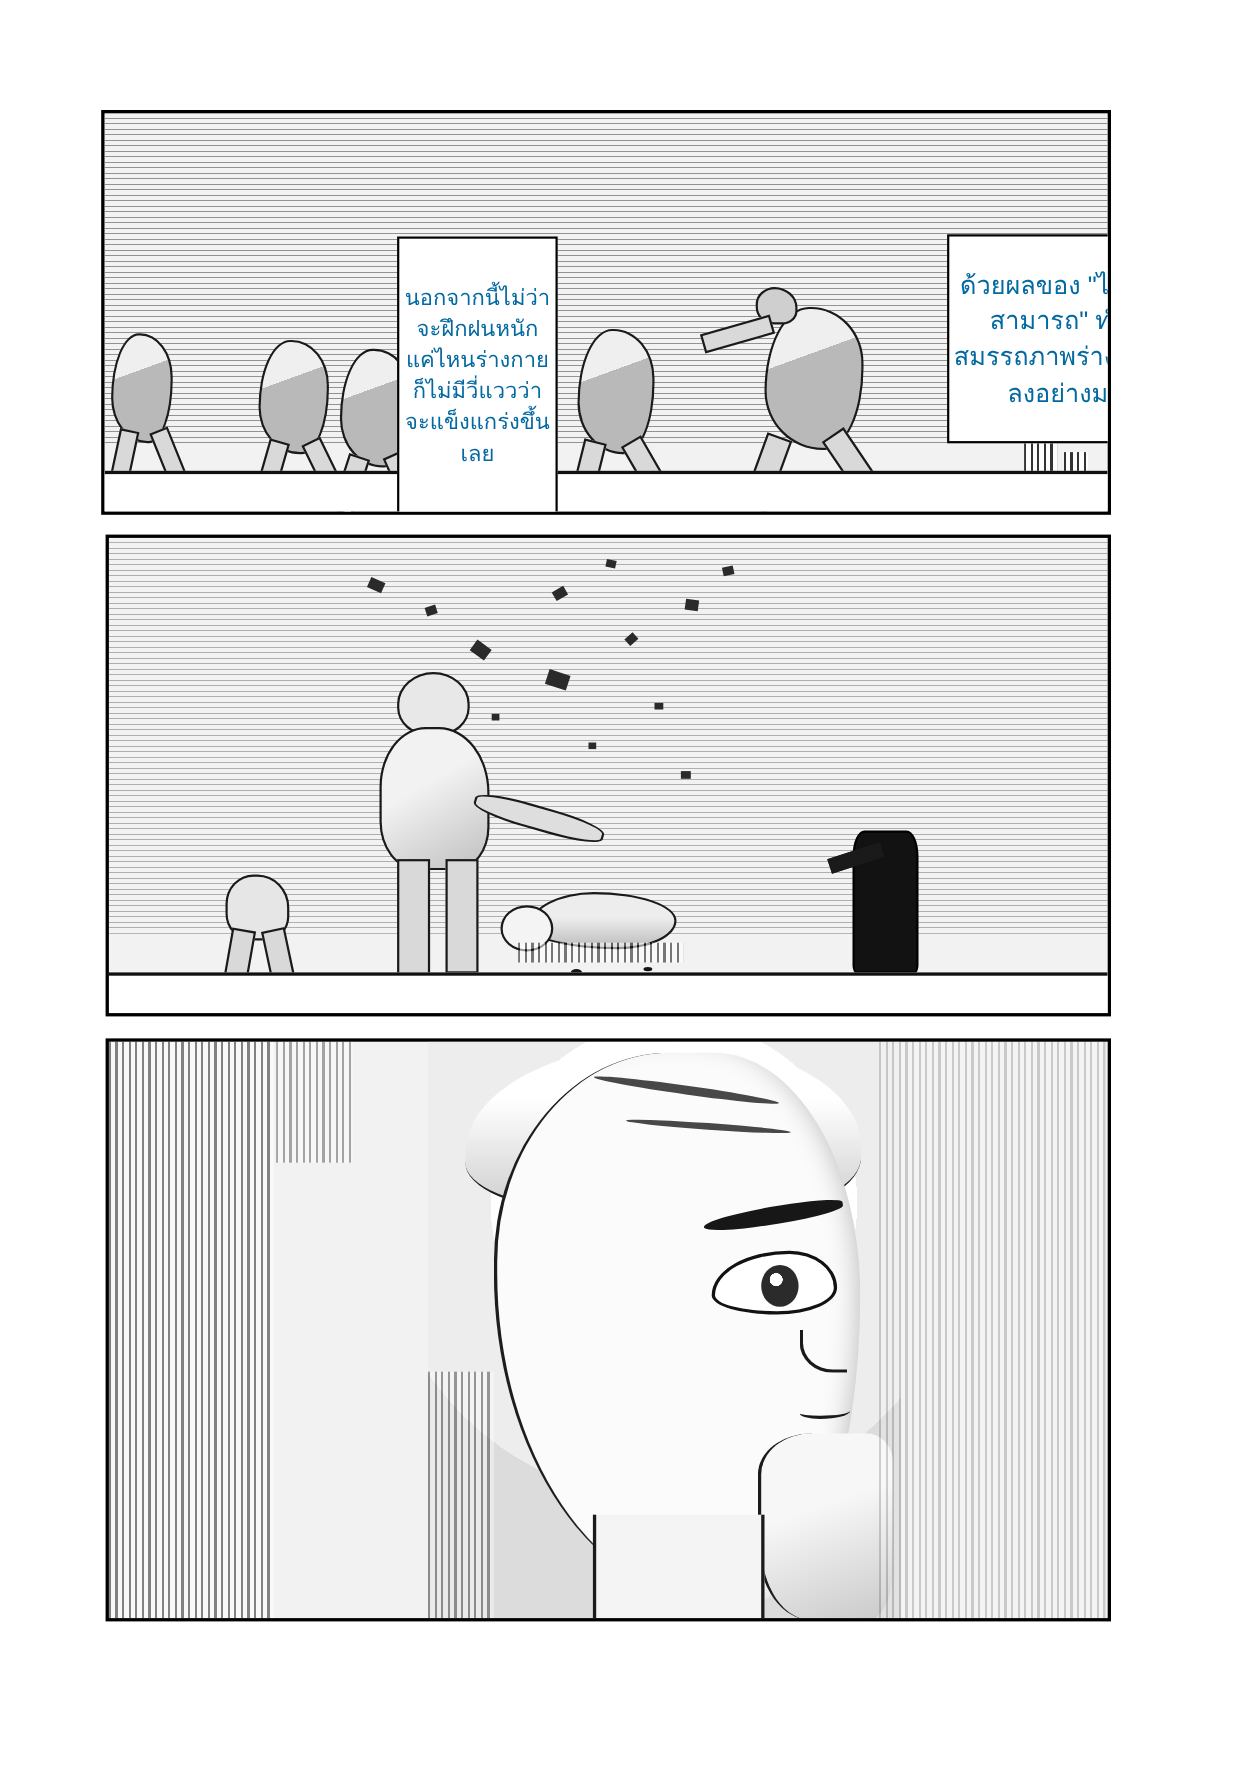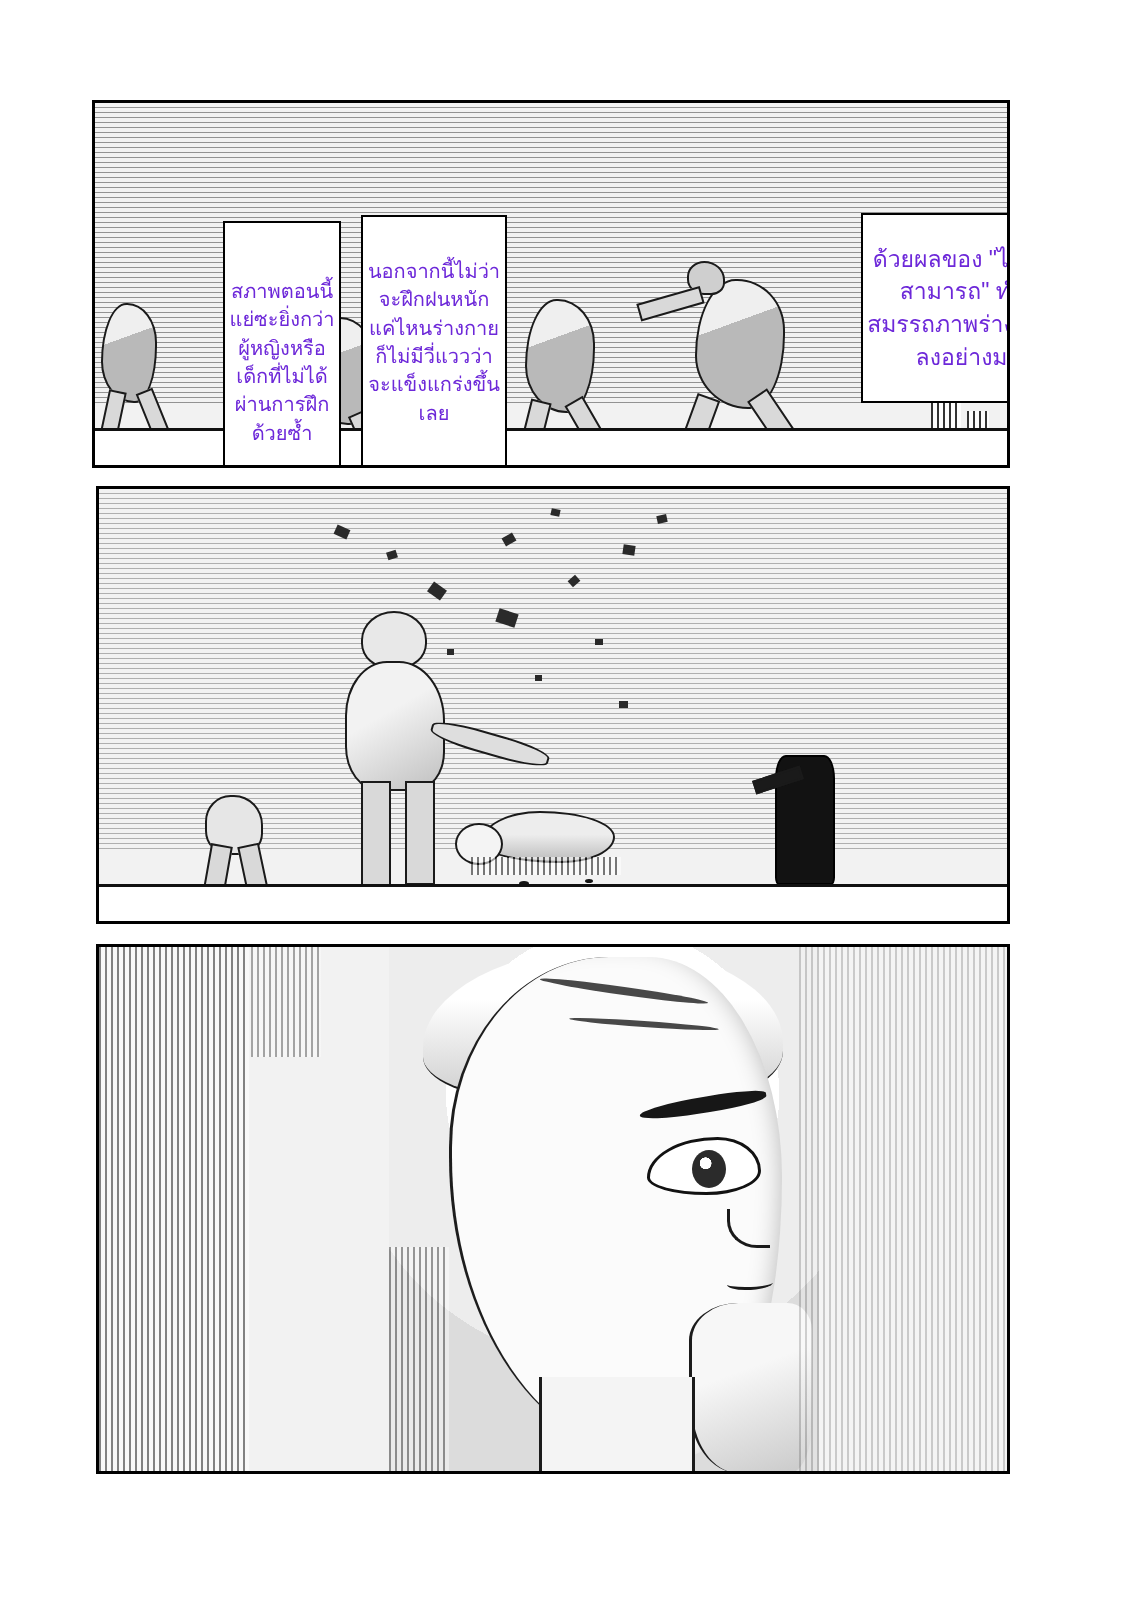--- a/index.html
+++ b/index.html
@@ -195,21 +195,21 @@
     display: flex;
     align-items: center;
     justify-content: center;
     text-align: center;
     padding: 6px 4px;
   }
   .box p {
     margin: 0;
     width: 100%;
     line-height: 1.42;
-    color: #6d28d9;
+    color: #0369a1;
     word-break: break-word;
   }
   .t20 p { font-size: 20px; }
   .t23 p { font-size: 23px; }
 
   
   #p1-box-1 { left: 128px; top: 118px; width: 118px; height: 282px; }
   #p1-box-2 { left: 266px; top: 112px; width: 146px; height: 254px; }
   #p1-box-3 { left: 766px; top: 110px; width: 228px; height: 190px; }
 </style>
@@ -245,23 +245,20 @@
     <div class="figure" style="left:592px;top:158px;width:34px;height:30px;border-radius:50% 60% 40% 50%;"></div>
     <div class="leg" style="left:602px;top:294px;width:20px;height:66px;transform:rotate(20deg);"></div>
     <div class="leg" style="left:650px;top:292px;width:20px;height:62px;transform:rotate(-34deg);"></div>
     <div class="leg" style="left:540px;top:192px;width:62px;height:14px;transform:rotate(-16deg);"></div>
 
     <div class="hatch-v" style="left:836px;top:300px;width:30px;height:30px;"></div>
     <div class="hatch-v" style="left:872px;top:308px;width:22px;height:22px;"></div>
 
     <div class="ground rough"></div>
 
-    <div class="box t20" id="p1-box-1">
-      <p>สภาพตอนนี้แย่ซะยิ่งกว่าผู้หญิงหรือเด็กที่ไม่ได้ผ่านการฝึกด้วยซ้ำ</p>
-    </div>
     <div class="box t20" id="p1-box-2">
       <p>นอกจากนี้ไม่ว่าจะฝึกฝนหนักแค่ไหนร่างกายก็ไม่มีวี่แววว่าจะแข็งแกร่งขึ้นเลย</p>
     </div>
     <div class="box t23" id="p1-box-3">
       <p>ด้วยผลของ "ไร้ความสามารถ" ทำให้สมรรถภาพร่างกายต่ำลงอย่างมาก</p>
     </div>
   </div>
 
   <div class="panel" id="panel-2">
     <div class="hatch-h" style="left:0;top:0;width:908px;height:360px;opacity:.35;"></div>

